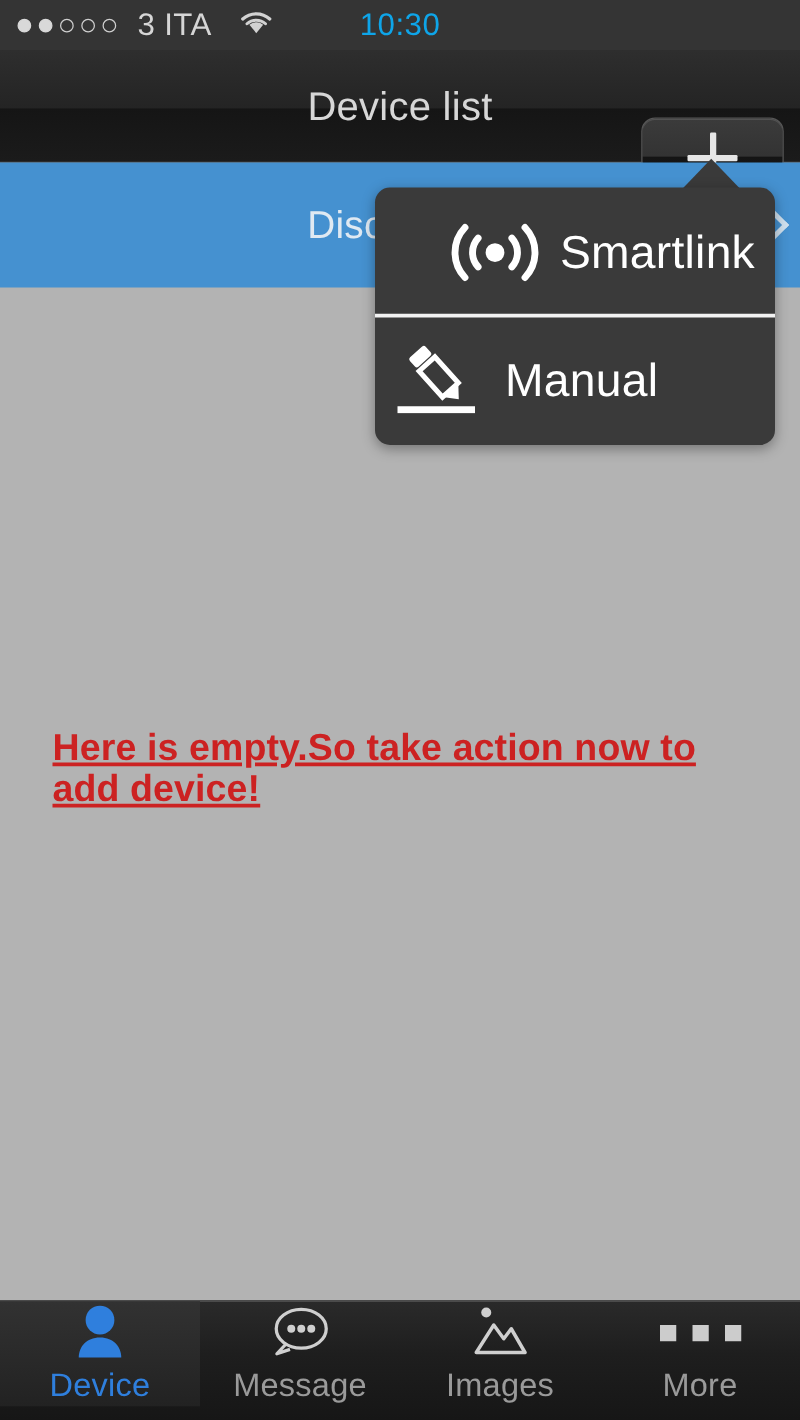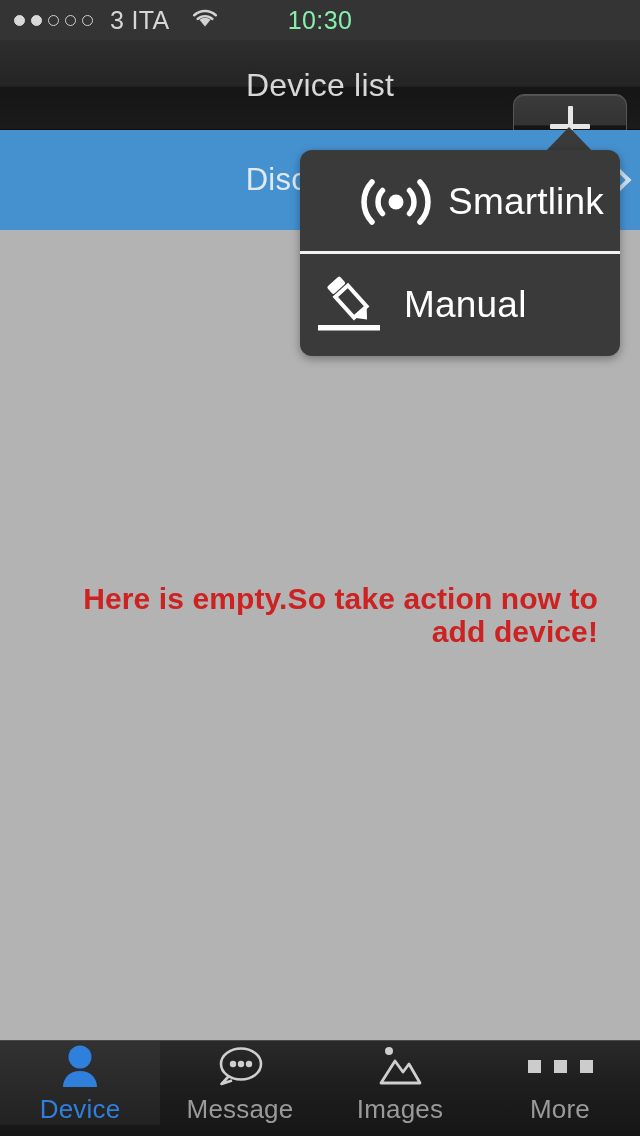--- a/index.html
+++ b/index.html
@@ -28,21 +28,21 @@
     position:absolute; left:14px; top:0; height:40px;
     display:flex; align-items:center; gap:17px;
   }
   .dots { display:flex; align-items:center; gap:6px; }
   .dot { width:11px; height:11px; border-radius:50%; border:1.6px solid #cfcfcf; }
   .dot.filled { background:#d9d9d9; border-color:#d9d9d9; }
   .carrier { font-size:25px; color:#d6d6d6; letter-spacing:.3px; }
   .wifi { margin-left:4px; }
   .sb-center {
     position:absolute; left:0; width:640px; text-align:center;
-    font-size:25px; color:#86efac; letter-spacing:.4px;
+    font-size:25px; color:#0ea5e9; letter-spacing:.4px;
   }
   .sb-right {
     position:absolute; right:10px; top:0; height:40px;
     display:flex; align-items:center; gap:7px;
   }
   .batt-pct { font-size:24px; color:#d6d6d6; }
   .batt {
     position:relative; width:45px; height:21px;
     border:2px solid #d2d2d2; border-radius:4px; padding:2px;
   }
@@ -89,24 +89,25 @@
   }
   #banner-chevron {
     position:absolute; right:12px; top:50%; transform:translateY(-50%);
     width:16px; height:16px;
     border-right:4px solid #cfe0ee; border-top:4px solid #cfe0ee;
     transform:translateY(-50%) rotate(45deg);
   }
 
   
   #empty-text {
-    position:absolute; top:582px; left:58px; width:540px;
-    text-align:right; color:#cc2222;
+    position:absolute; top:582px; left:42px; width:540px;
+    text-align:left; color:#cc2222;
     font-size:30px; font-weight:bold; line-height:33px;
     letter-spacing:.1px;
+    text-decoration:underline;
   }
 
   
   #popup {
     position:absolute; left:300px; top:150px;
     width:320px; height:206px;
     background:#3a3a3a; border-radius:12px;
     box-shadow:0 3px 10px rgba(0,0,0,.35);
   }
   #popup-caret {
@@ -138,21 +139,21 @@
   #tabbar {
     position:absolute; left:0; top:1040px;
     width:640px; height:96px;
     background:linear-gradient(180deg,#2a2a2a 0%,#1e1e1e 45%,#161616 100%);
     border-top:1px solid #4a4a4a;
     display:flex;
   }
   .tab {
     position:relative; width:160px; height:84px;
     display:flex; flex-direction:column; align-items:center;
-    justify-content:center; padding-top:0;
+    justify-content:flex-start; padding-top:0;
   }
   .tab.active {
     background:linear-gradient(180deg,#323232 0%,#222222 100%);
   }
   .tab-icon {
     height:50px; display:flex; align-items:center; justify-content:center;
   }
   .tab-label {
     font-size:26px; color:#9a9a9a; letter-spacing:.2px; margin-top:2px;
   }

